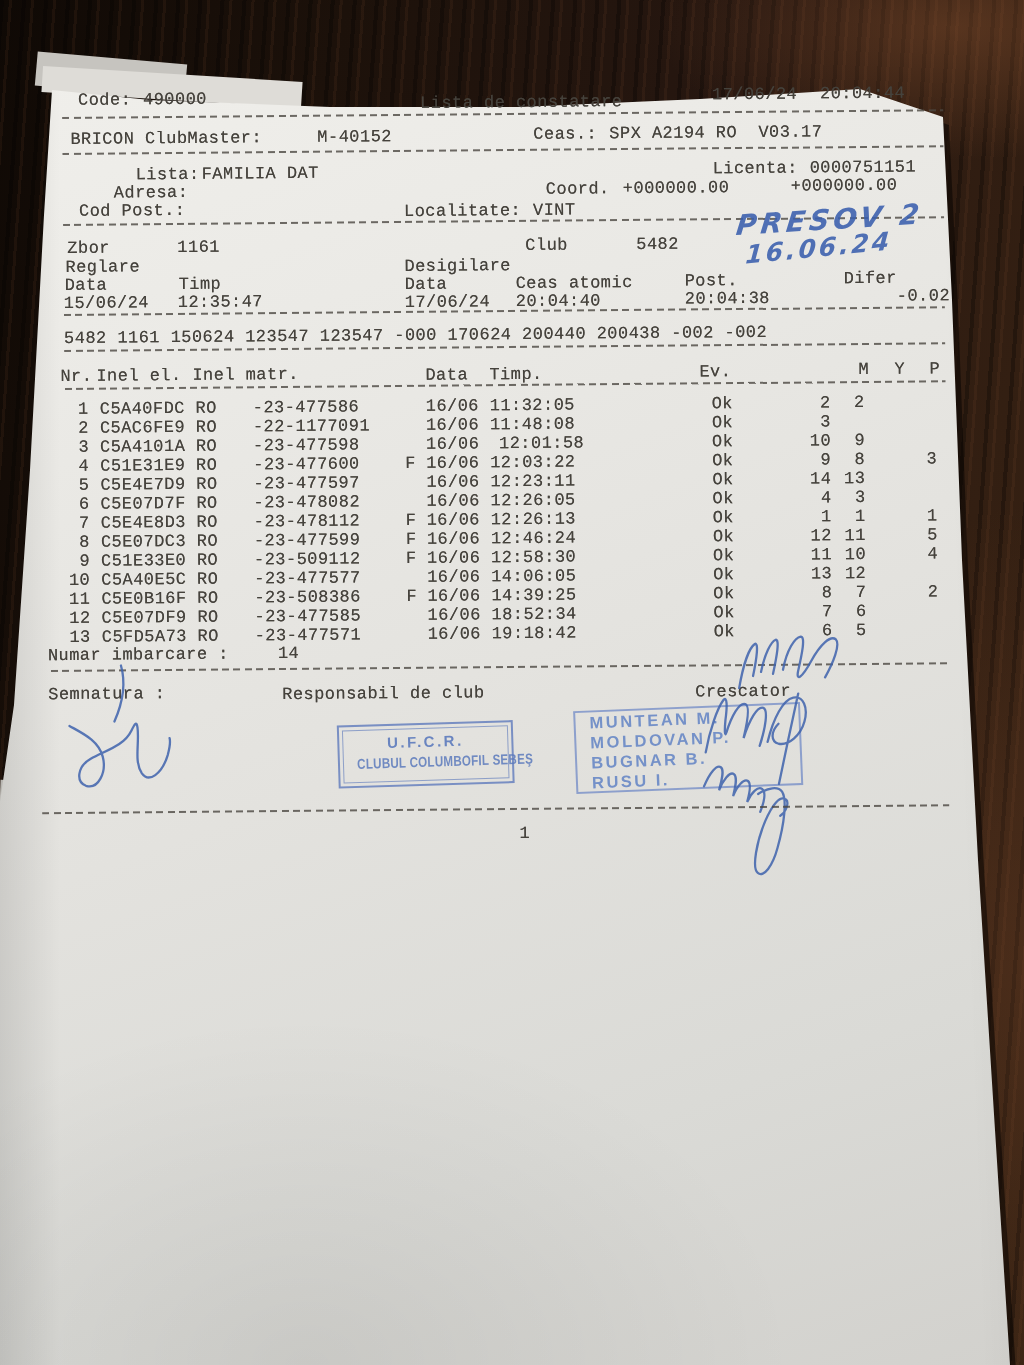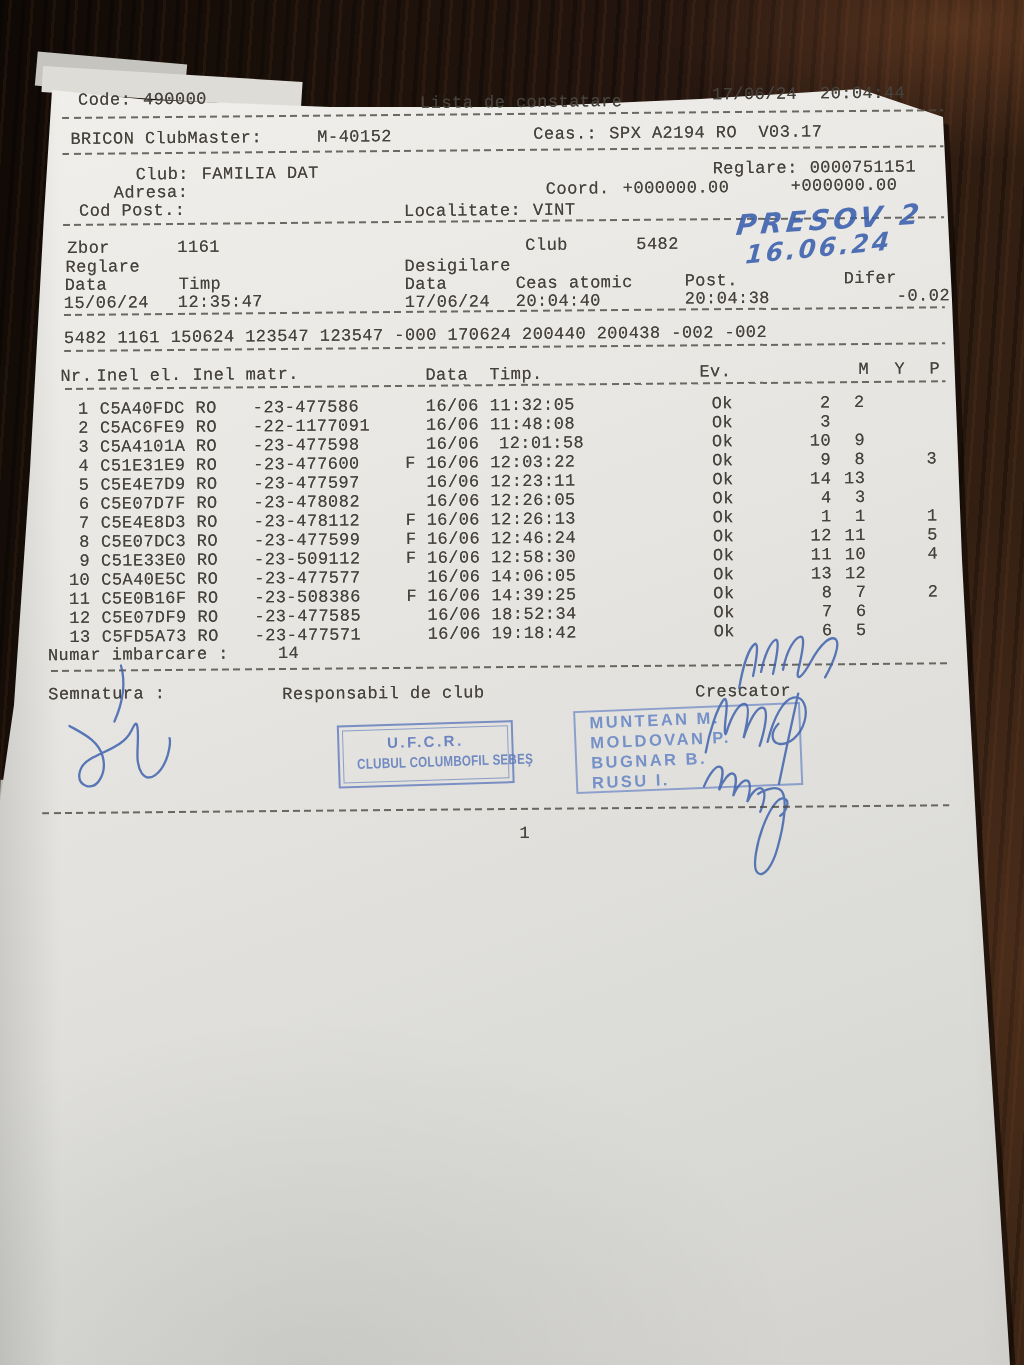--- a/index.html
+++ b/index.html
@@ -106,23 +106,23 @@
     <span class="t" style="left:712px;top:92px;">17/06/24</span>
     <span class="t" style="left:820px;top:92px;">20:04:44</span>
     <div class="dash" style="left:62px;top:117px;width:881px;"></div>
 
     <span class="t" style="left:70px;top:131px;">BRICON ClubMaster:</span>
     <span class="t" style="left:273px;top:131px;margin-left:44px;">M-40152</span>
     <span class="t" style="left:533px;top:130px;">Ceas.:</span>
     <span class="t" style="left:609px;top:130px;">SPX A2194 RO  V03.17</span>
     <div class="dash" style="left:62px;top:153px;width:881px;"></div>
 
-    <span class="t" style="left:135px;top:167px;">Club:</span>
+    <span class="t" style="left:135px;top:167px;">Lista:</span>
     <span class="t" style="left:201px;top:167px;">FAMILIA DAT</span>
-    <span class="t" style="left:712px;top:166px;">Reglare:</span>
+    <span class="t" style="left:712px;top:166px;">Licenta:</span>
     <span class="t" style="left:809px;top:166px;">0000751151</span>
     <span class="t" style="left:113px;top:185px;">Adresa:</span>
     <span class="t" style="left:545px;top:185px;">Coord.</span>
     <span class="t" style="left:622px;top:185px;">+000000.00</span>
     <span class="t" style="left:790px;top:184px;">+000000.00</span>
     <span class="t" style="left:78px;top:203px;">Cod Post.:</span>
     <span class="t" style="left:403px;top:206px;">Localitate:</span>
     <span class="t" style="left:532px;top:206px;">VINT</span>
     <div class="dash" style="left:62px;top:224px;width:881px;"></div>
 

